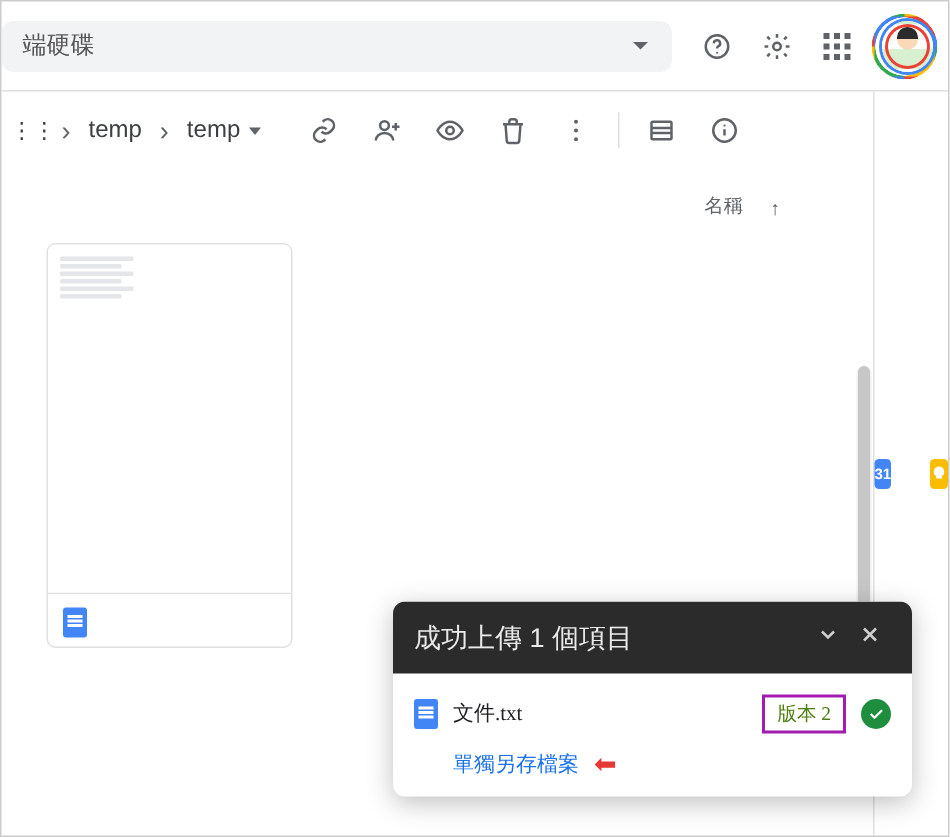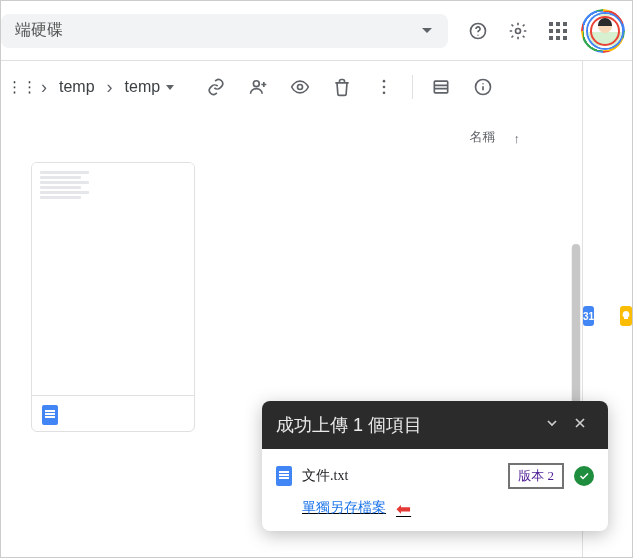--- a/index.html
+++ b/index.html
@@ -232,34 +232,33 @@
   .toast-head .title { flex:1; }
   .toast-head .act { width:28px; text-align:center; cursor:pointer; color:#cfcfcf;}
   .toast-body {
     padding: 14px 14px 12px 14px;
   }
   .file-row {
     display:flex; align-items:center; gap:10px;font-family:Liberation Serif, serif;
   }
   .file-row .fname { flex:1; font-size:14px; color:#202124;}
   .ver-badge {
-    border: 2px solid #737373;
+    border: 2px solid #a21caf;
     padding: 2px 8px;
     font-size: 13px;
-    color: #4c1d95;
+    color: #4d7c0f;
   }
   .check {
     width:20px; height:20px; border-radius:50%;
     background:#1e8e3e; display:flex; align-items:center; justify-content:center;
     color:#fff; font-size:12px;
   }
   .keep-row {
-    display:flex; align-items:center; gap:10px;
+    display:flex; align-items:flex-end; gap:10px;
     margin: 8px 0 0 26px;
-    text-decoration: underline;
   }
   .keep-link { color:#1a73e8; font-size:14px; cursor:pointer;}
   .arrow-left {
     color:#e53935; font-size:18px;
     position:relative; top:1px;
   }
   .big { font-size:15px; color:#3c4043; }
   .icon-svg { width:20px; height:20px; }
 </style>
 </head>

